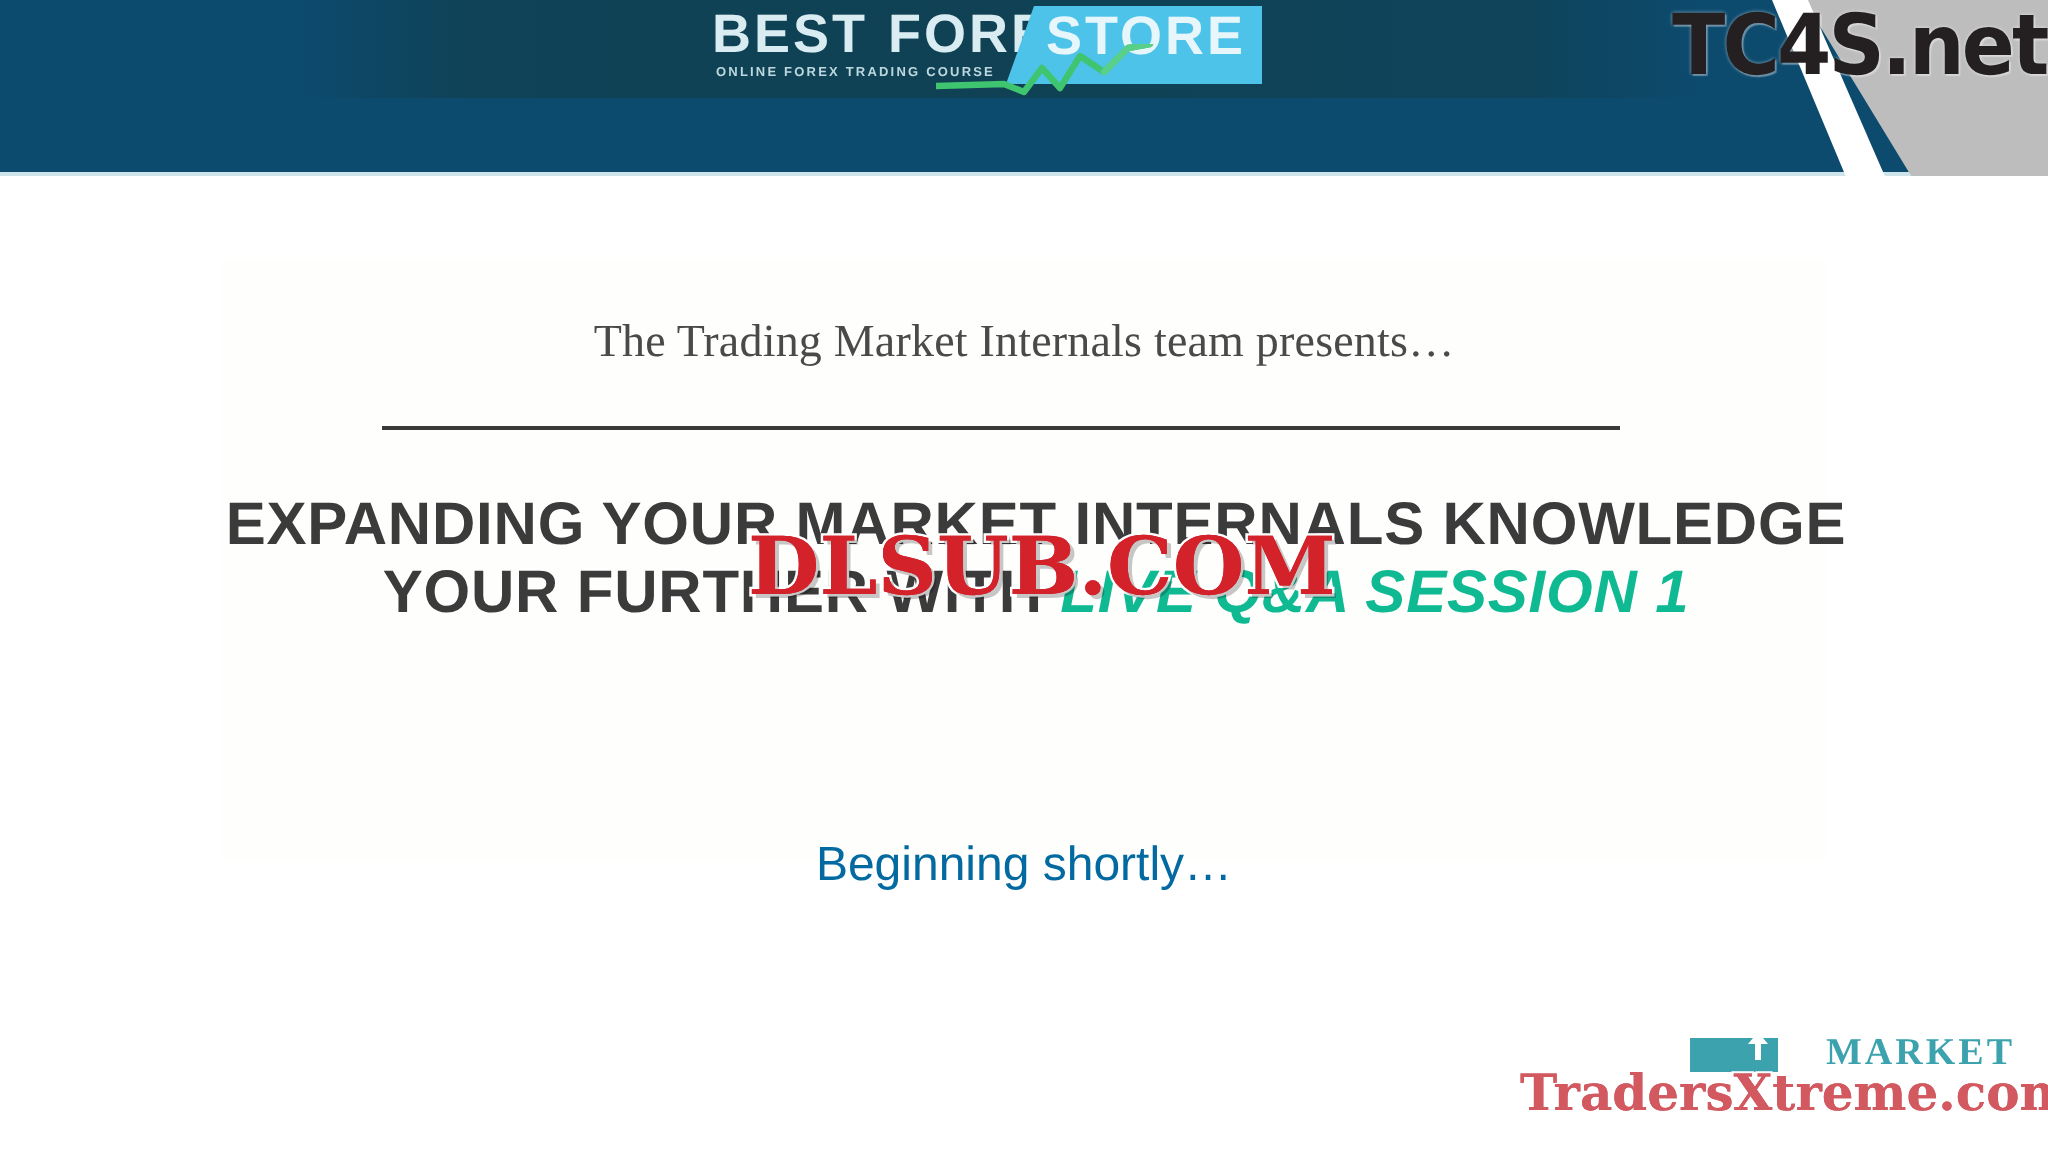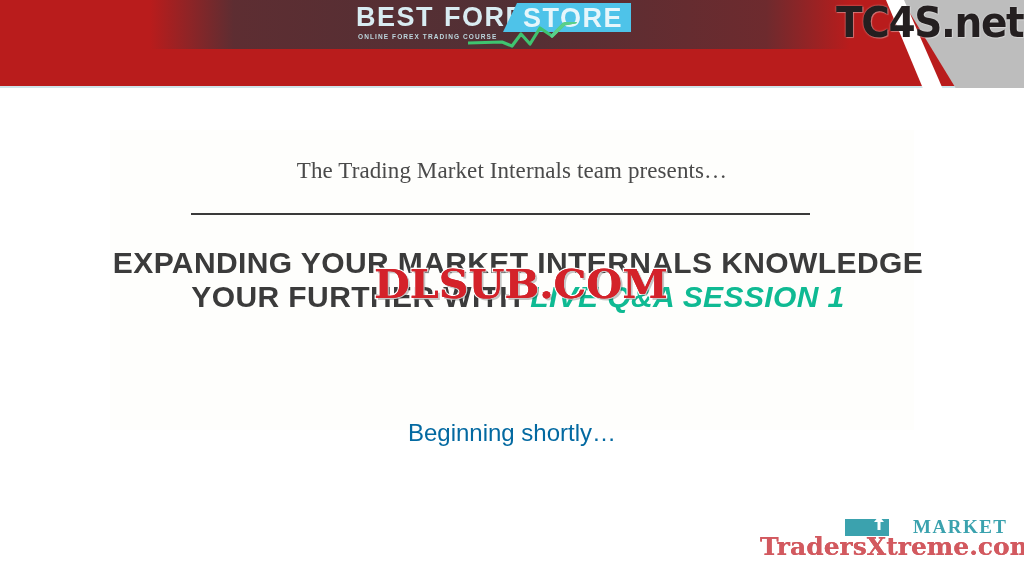--- a/index.html
+++ b/index.html
@@ -14,21 +14,21 @@
     position:relative;
     width:1024px; height:576px;
     background:#ffffff;
     overflow:hidden;
   }
 
   
   .banner {
     position:absolute; left:0; top:0;
     width:1024px; height:88px;
-    background:#b91c1c;
+    background:#0c4a6e;
     overflow:hidden;
   }
   
   .banner-dark {
     position:absolute; left:150px; top:0;
     width:700px; height:49px;
     background:linear-gradient(to right,
         rgba(18,60,68,0.0) 0%,
         rgba(18,60,68,0.55) 12%,
         rgba(18,60,68,0.62) 50%,
@@ -56,21 +56,21 @@
     font-weight:700;
     font-size:27px;
     letter-spacing:1.5px;
     color:#d9ecf2;
     line-height:30px;
   }
   .bfs-forex { margin-left:10px; }
   .bfs-store-box {
     position:absolute; left:147px; top:1px;
     background:#4ec3e9;
-    padding:1px 8px 0 20px;
+    padding:1px 8px 10px 20px;
     clip-path:polygon(14px 0, 100% 0, 100% 100%, 0 100%);
   }
   .bfs-store {
     font-family:"Liberation Sans", sans-serif;
     font-weight:700;
     font-size:27px;
     letter-spacing:1.5px;
     color:#e6f6fb;
     line-height:28px;
   }

